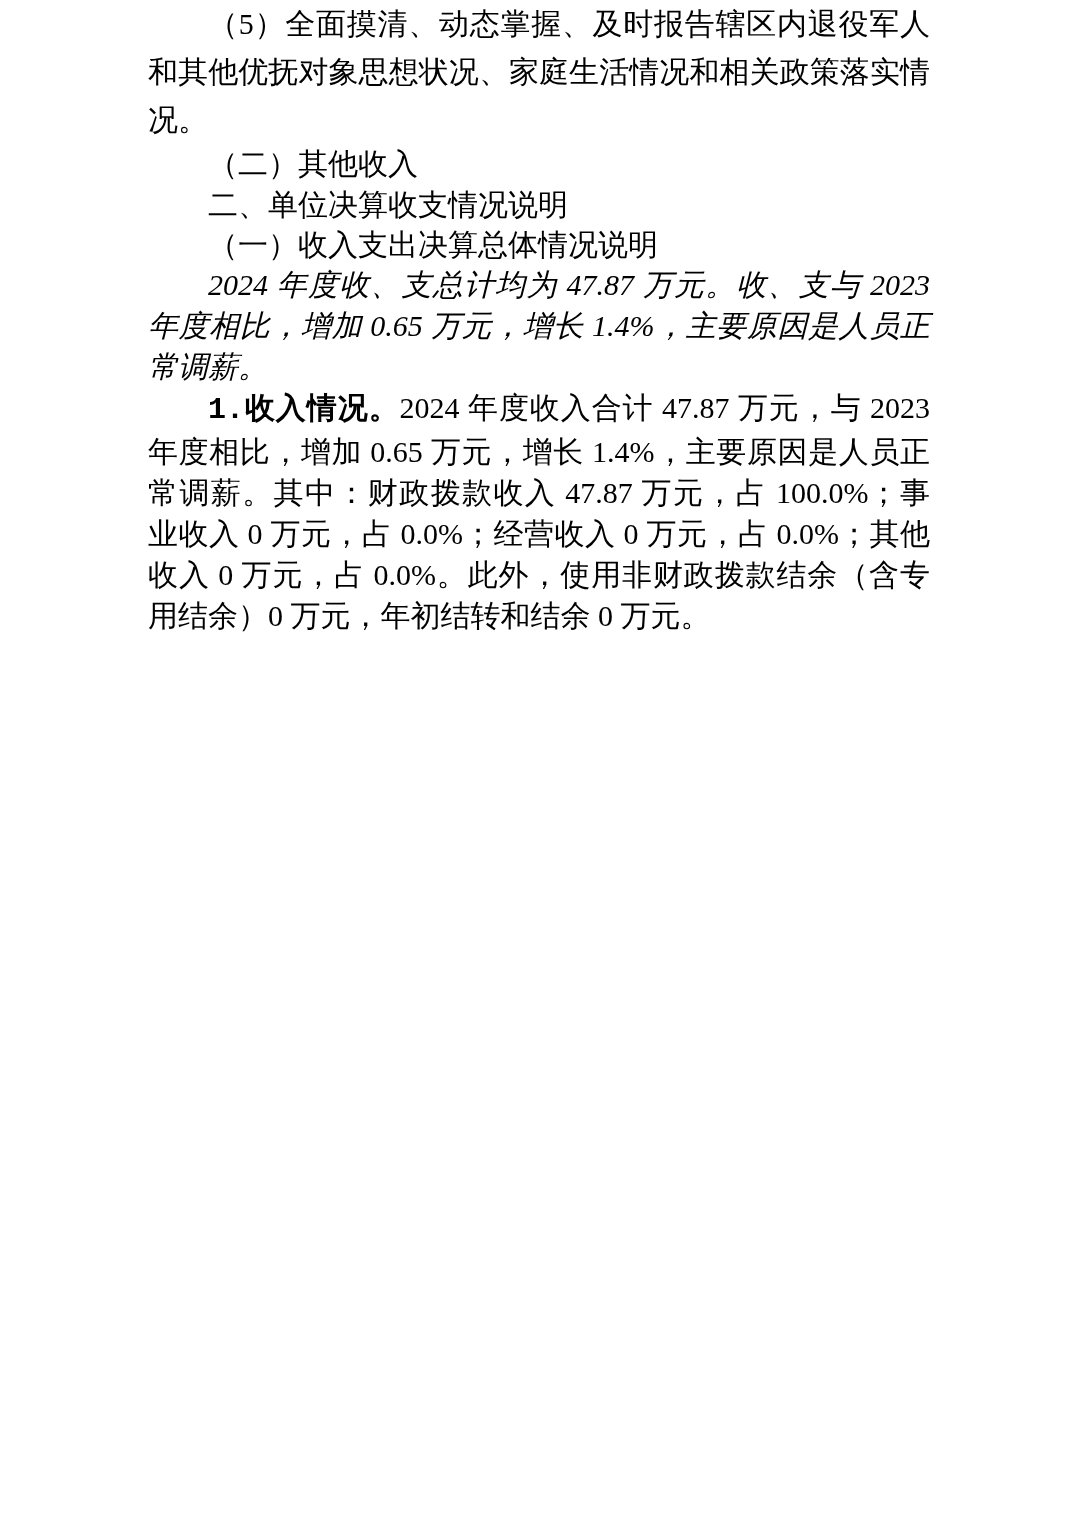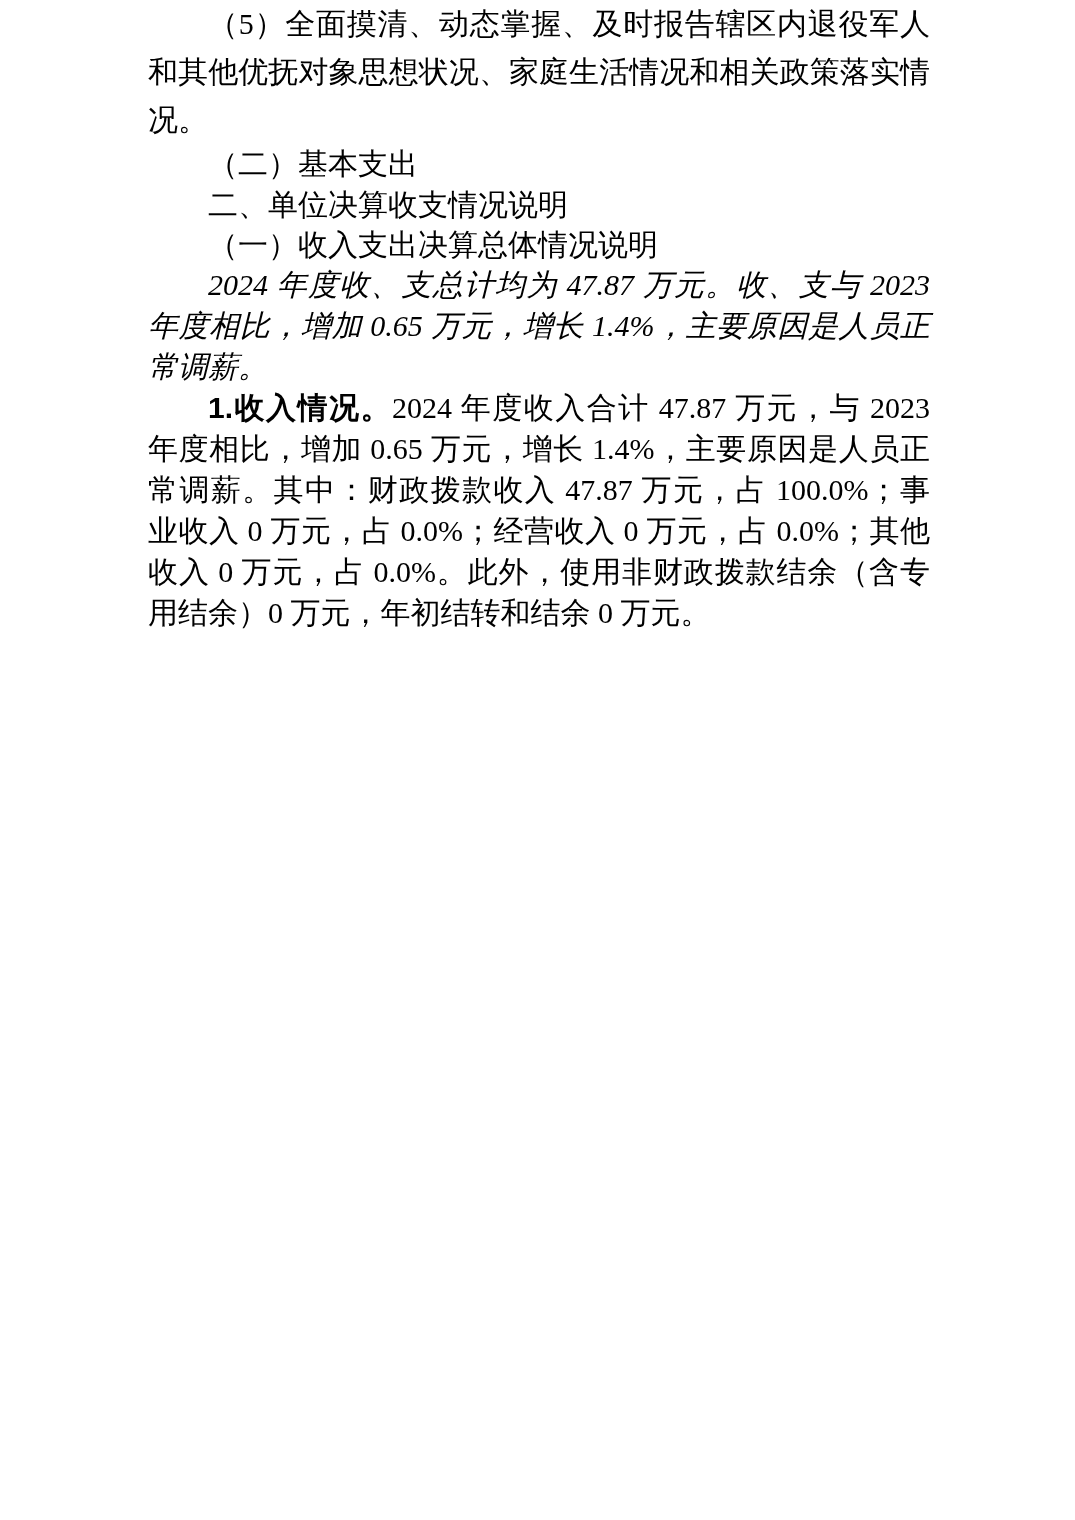--- a/index.html
+++ b/index.html
@@ -66,21 +66,21 @@
   .p-income {
     margin-top: 2px;
     line-height: 41px;
   }
   .p-expense {
     margin-top: 14px;
     line-height: 52px;
   }
   .lead {
     font-weight: bold;
-    font-family: Liberation Sans, sans-serif;
+    font-family: Liberation Mono, monospace;
   }
   .footer {
     position: absolute;
     left: 0;
     right: 0;
     top: 1405px;
     text-align: center;
     font-size: 21px;
     letter-spacing: 3px;
     color: #000000;
@@ -88,21 +88,21 @@
   }
 </style>
 </head>
 <body>
 
 <div class="page">
   <div class="content">
 
     <p class="p-item5">（5）全面摸清、动态掌握、及时报告辖区内退役军人和其他优抚对象思想状况、家庭生活情况和相关政策落实情况。</p>
 
-    <h3 class="h-org">（二）基本支出</h3>
+    <h3 class="h-org">（二）其他收入</h3>
 
 
     <h2 class="h-sec2">二、单位决算收支情况说明</h2>
 
     <h3 class="h-sec2-1">（一）收入支出决算总体情况说明</h3>
 
     <p class="p-total">2024 年度收、支总计均为 47.87 万元。收、支与 2023 年度相比，增加 0.65 万元，增长 1.4%，主要原因是人员正常调薪。</p>
 
     <p class="p-income"><span class="lead">1.收入情况。</span><span>2024 年度收入合计 47.87 万元，与 2023 年度相比，增加 0.65 万元，增长 1.4%，主要原因是人员正常调薪。其中：财政拨款收入 47.87 万元，占 100.0%；事业收入 0 万元，占 0.0%；经营收入 0 万元，占 0.0%；其他收入 0 万元，占 0.0%。此外，使用非财政拨款结余（含专用结余）0 万元，年初结转和结余 0 万元。</span></p>
 

